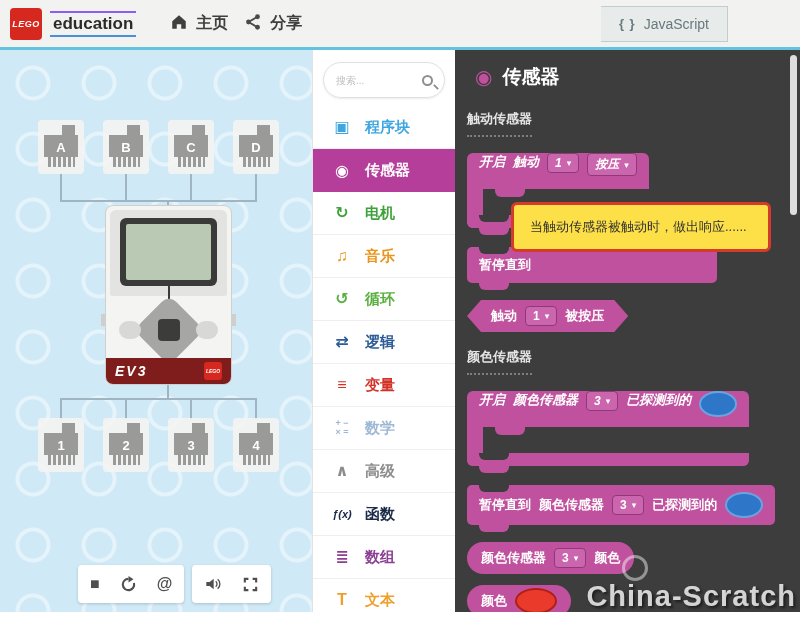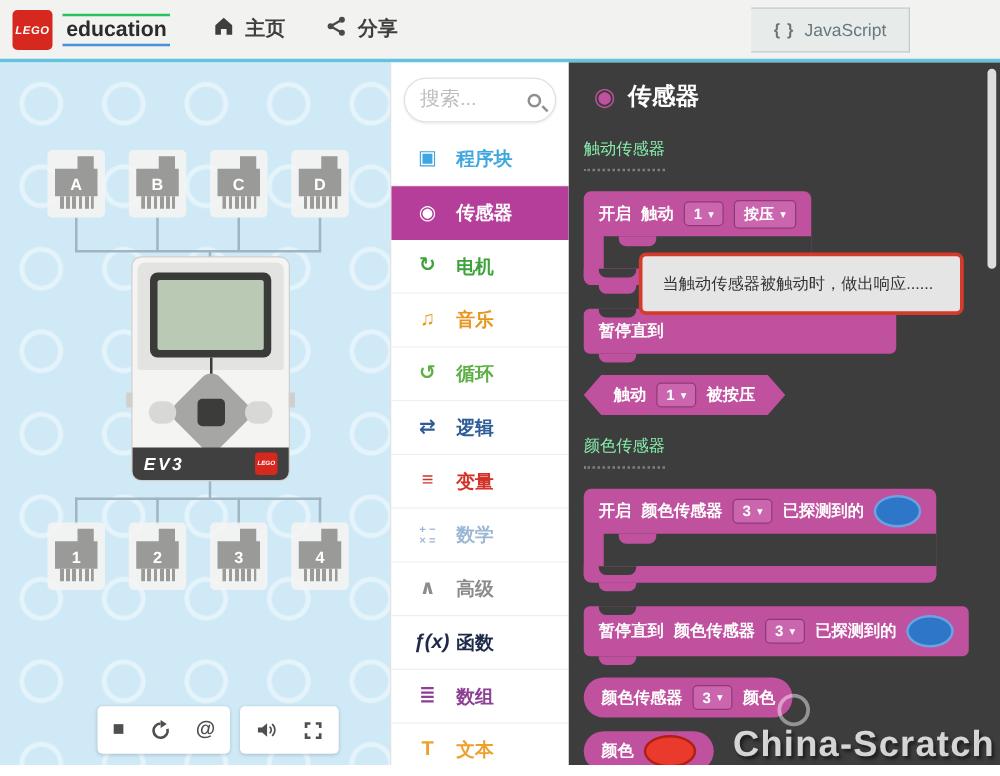--- a/index.html
+++ b/index.html
@@ -9,22 +9,22 @@
 
   
   .topbar { position:absolute; left:0; top:0; width:800px; height:50px;
     background:#f2f2f0; border-bottom:3px solid #63c3de;
     display:flex; align-items:center; padding-left:10px; }
   .logo-box { display:flex; align-items:center; gap:8px; }
   .lego-sq { width:32px; height:32px; background:#d6281e; border-radius:4px;
     color:#fff; font-style:italic; font-weight:bold; font-size:9px;
     display:flex; align-items:center; justify-content:center; letter-spacing:.5px; }
   .edu { font-size:17px; font-weight:bold; color:#2b2b2b;
-    border-top:2px solid #22c55e; border-bottom:2px solid #4a90d9; padding:1px 3px; }
-  .nav { margin-left:34px; display:flex; gap:32px; }
+    border-top:2px solid #8b5cf6; border-bottom:2px solid #4a90d9; padding:1px 3px; }
+  .nav { margin-left:34px; display:flex; gap:16px; }
   .nav-item { display:flex; align-items:center; gap:8px; font-size:16px;
     font-weight:bold; color:#3f3f3f; cursor:pointer; }
   .tabs { margin-left:auto; margin-right:72px; display:flex; height:36px; }
   .tab { display:flex; align-items:center; gap:8px; padding:0 18px; font-size:14px; cursor:pointer; }
   .tab.active { background:#3d94ad; color:#fff; border-radius:3px 0 0 3px; font-weight:bold; }
   .tab.inactive { background:#e7ebe9; color:#68787e; border:1px solid #c2cccc; border-left:none; }
   .brace-icon { font-weight:bold; font-size:13px; letter-spacing:1px; }
 
   
   .stage { position:absolute; left:0; top:50px; width:312px; height:571px;
@@ -53,79 +53,79 @@
     background:#b9c9b4; border-radius:2px; }
   .antenna { position:absolute; left:62px; top:80px; width:2px; height:34px; background:#3a3a38; }
   .pad { position:absolute; left:63px; top:124px; width:50px; height:50px;
     transform:translate(-50%,-50%) rotate(45deg); background:#a6a6a4; border-radius:10px; }
   .pad-center { position:absolute; left:63px; top:124px; width:22px; height:22px;
     transform:translate(-50%,-50%); background:#3c3c3a; border-radius:4px; }
   .pad-btn { position:absolute; top:115px; width:22px; height:18px; background:#d8d8d6; border-radius:9px; }
   .pad-btn.l { left:13px; } .pad-btn.r { right:13px; }
   .nub { position:absolute; width:5px; height:12px; background:#cfcfcd; top:108px; }
   .nub.l { left:-5px; } .nub.r { right:-5px; }
-  .brick-band { position:absolute; left:0; right:0; bottom:0; height:26px; background:#404040;
+  .brick-band { position:absolute; left:0; right:0; bottom:0; height:26px; background:#7f1d1d;
     border-radius:0 0 7px 7px; display:flex; align-items:center; justify-content:space-between; padding:0 9px; }
   .ev3-label { color:#fff; font-weight:bold; font-style:italic; font-size:14px; letter-spacing:2px; }
   .lego-mini { width:18px; height:18px; background:#d6281e; border-radius:3px; color:#fff;
     font-size:5px; font-weight:bold; font-style:italic; display:flex; align-items:center; justify-content:center; }
 
   .ctrlbar { position:absolute; left:78px; top:515px; display:flex; gap:8px; z-index:3; }
   .ctrl-group { background:#fff; border-radius:4px; box-shadow:0 1px 3px rgba(0,0,0,.18);
     display:flex; align-items:center; padding:0 12px; height:38px; gap:20px; }
   .ctrl { color:#4f4f4f; font-size:16px; font-weight:bold; cursor:pointer;
     display:flex; align-items:center; }
 
   
   .sidebar { position:absolute; left:312px; top:50px; width:143px; height:571px;
     background:#fff; border-left:1px solid #e2e2e2; overflow:hidden; }
   .searchbox { margin:12px 10px 8px 10px; height:36px; border:1px solid #e0e0e0;
     border-radius:18px; box-shadow:0 1px 2px rgba(0,0,0,.08);
     display:flex; align-items:center; padding:0 12px; gap:6px; }
-  .searchbox input { border:none; outline:none; width:80px; font-size:16px;
+  .searchbox input { border:none; outline:none; width:80px; font-size:10px;
     color:#444; background:transparent; font-family:inherit; }
   .searchbox input::placeholder { color:#bdbdbd; }
   .mag { width:11px; height:11px; border:2px solid #8f8f8f; border-radius:50%;
     position:relative; flex:none; margin-left:auto; }
   .mag::after { content:""; position:absolute; left:9px; top:9px; width:6px; height:2px;
     background:#8f8f8f; transform:rotate(45deg); }
   .cat { height:43px; display:flex; align-items:center; gap:12px; padding-left:18px;
     border-bottom:1px solid #efefef; font-weight:bold; font-size:15px; cursor:pointer; }
   .cat-icon { width:22px; text-align:center; font-weight:bold; font-size:16px;
     white-space:pre-line; line-height:.95; }
   .cat.sel { background:#b53e9a; color:#fff !important; border-bottom:none; }
   .cat.sel .cat-icon { color:#fff !important; }
   .c0 { color:#3ea6e0; } .c0 .cat-icon { color:#3ea6e0; }
   .c2 { color:#3fa23c; } .c2 .cat-icon { color:#3fa23c; }
   .c3 { color:#e8961e; } .c3 .cat-icon { color:#e8961e; }
   .c4 { color:#5cb043; } .c4 .cat-icon { color:#5cb043; }
   .c5 { color:#2d5c96; } .c5 .cat-icon { color:#2d5c96; }
   .c6 { color:#d23227; } .c6 .cat-icon { color:#d23227; }
   .c7 { color:#9eb7d4; } .c7 .cat-icon { color:#9eb7d4; font-size:9px; }
   .c8 { color:#8c8c8c; } .c8 .cat-icon { color:#8c8c8c; }
-  .c9 { color:#1d2a48; } .c9 .cat-icon { color:#1d2a48; font-size:16px; font-style:italic; }
+  .c9 { color:#1d2a48; } .c9 .cat-icon { color:#1d2a48; font-size:11px; font-style:italic; }
   .c10 { color:#8c3f93; } .c10 .cat-icon { color:#8c3f93; }
   .c11 { color:#efa02c; } .c11 .cat-icon { color:#efa02c; }
 
   
   :root { --m:#c0519e; --dark:#3d3d3d; }
   .palette { position:absolute; left:455px; top:50px; width:345px; height:571px;
     background:var(--dark); overflow:hidden; padding:12px 0 0 12px; }
   .pal-header { display:flex; align-items:center; gap:10px; margin:2px 0 20px 8px; }
   .pal-header .dot { color:var(--m); font-size:20px; }
   .pal-title { color:#fff; font-size:19px; font-weight:bold; }
-  .section-label { color:#86efac; font-size:13px; font-weight:normal; width:fit-content;
+  .section-label { color:#e5e5e5; font-size:13px; font-weight:bold; width:fit-content;
     padding-bottom:7px; border-bottom:2px dotted #7f7f7f; margin-bottom:16px; }
   .bt { color:#fff; font-weight:bold; font-size:13px; white-space:nowrap; }
   .dd { background:#cb65ad; border:1px solid #8f3a78; border-radius:4px; color:#fff;
     font-weight:bold; font-size:12px; padding:2px 7px; display:inline-flex;
     align-items:center; gap:5px; cursor:pointer; white-space:nowrap; }
   .dd::after { content:"▾"; font-size:9px; }
   .cblock { width:fit-content; background:var(--m); border-radius:6px; position:relative; margin-bottom:19px; }
-  .blk-head { display:flex; align-items:center; gap:8px; padding:0 12px; height:36px; width:max-content; }
+  .blk-head { display:flex; align-items:flex-start; gap:8px; padding:0 12px; height:36px; width:max-content;font-style:italic; }
   .blk-mouth { margin-left:16px; height:26px; background:var(--dark); position:relative; }
   .blk-mouth::before { content:""; position:absolute; left:12px; top:0; width:30px; height:8px;
     background:var(--m); border-radius:0 0 6px 6px; }
   .blk-foot { height:13px; background:var(--m); border-radius:0 0 6px 6px; position:relative; }
   .blk-foot::before { content:""; position:absolute; left:12px; top:0; width:30px; height:7px;
     background:var(--dark); border-radius:0 0 6px 6px; }
   .blk-foot::after { content:""; position:absolute; left:12px; bottom:-7px; width:30px; height:7px;
     background:var(--m); border-radius:0 0 6px 6px; }
   .stack { display:inline-flex; align-items:center; gap:8px; padding:0 12px; height:36px;
     background:var(--m); border-radius:5px; position:relative; width:fit-content; margin-bottom:17px; }
@@ -139,21 +139,21 @@
     clip-path:polygon(14px 0,calc(100% - 14px) 0,100% 50%,calc(100% - 14px) 100%,14px 100%,0 50%); }
   .repblk { height:32px; background:var(--m); border-radius:16px; display:inline-flex;
     align-items:center; gap:8px; padding:0 14px; width:fit-content; margin-bottom:11px; }
   .oval-blue { width:38px; height:26px; border-radius:50%; background:#2e76c8;
     border:2px solid #6ba3e2; flex:none; cursor:pointer; }
   .oval-red { width:42px; height:26px; border-radius:50%; background:#ea3a2c;
     border:2px solid #b01f14; flex:none; cursor:pointer; }
   .blockrow { display:block; }
 
   .tooltip { position:absolute; left:56px; top:152px; width:260px; height:50px; z-index:6;
-    background:#e5e5e5; border:3px solid #d53b2b; border-radius:6px;
+    background:#fde047; border:3px solid #d53b2b; border-radius:6px;
     display:flex; align-items:center; padding:0 16px; font-size:13px; color:#333; }
   .scroll-thumb { position:absolute; right:3px; top:5px; width:7px; height:160px;
     background:#dedede; border-radius:4px; z-index:7; cursor:pointer; }
   .watermark { position:absolute; right:4px; bottom:8px; z-index:9;
     font-size:29px; font-weight:bold; letter-spacing:1px;
     color:rgba(255,255,255,.8); text-shadow:2px 2px 3px rgba(0,0,0,.55); }
   .wm-icon { position:absolute; right:152px; bottom:40px; width:26px; height:26px;
     border:3px solid rgba(255,255,255,.45); border-radius:50%; z-index:9; }
 </style>
 </head>

